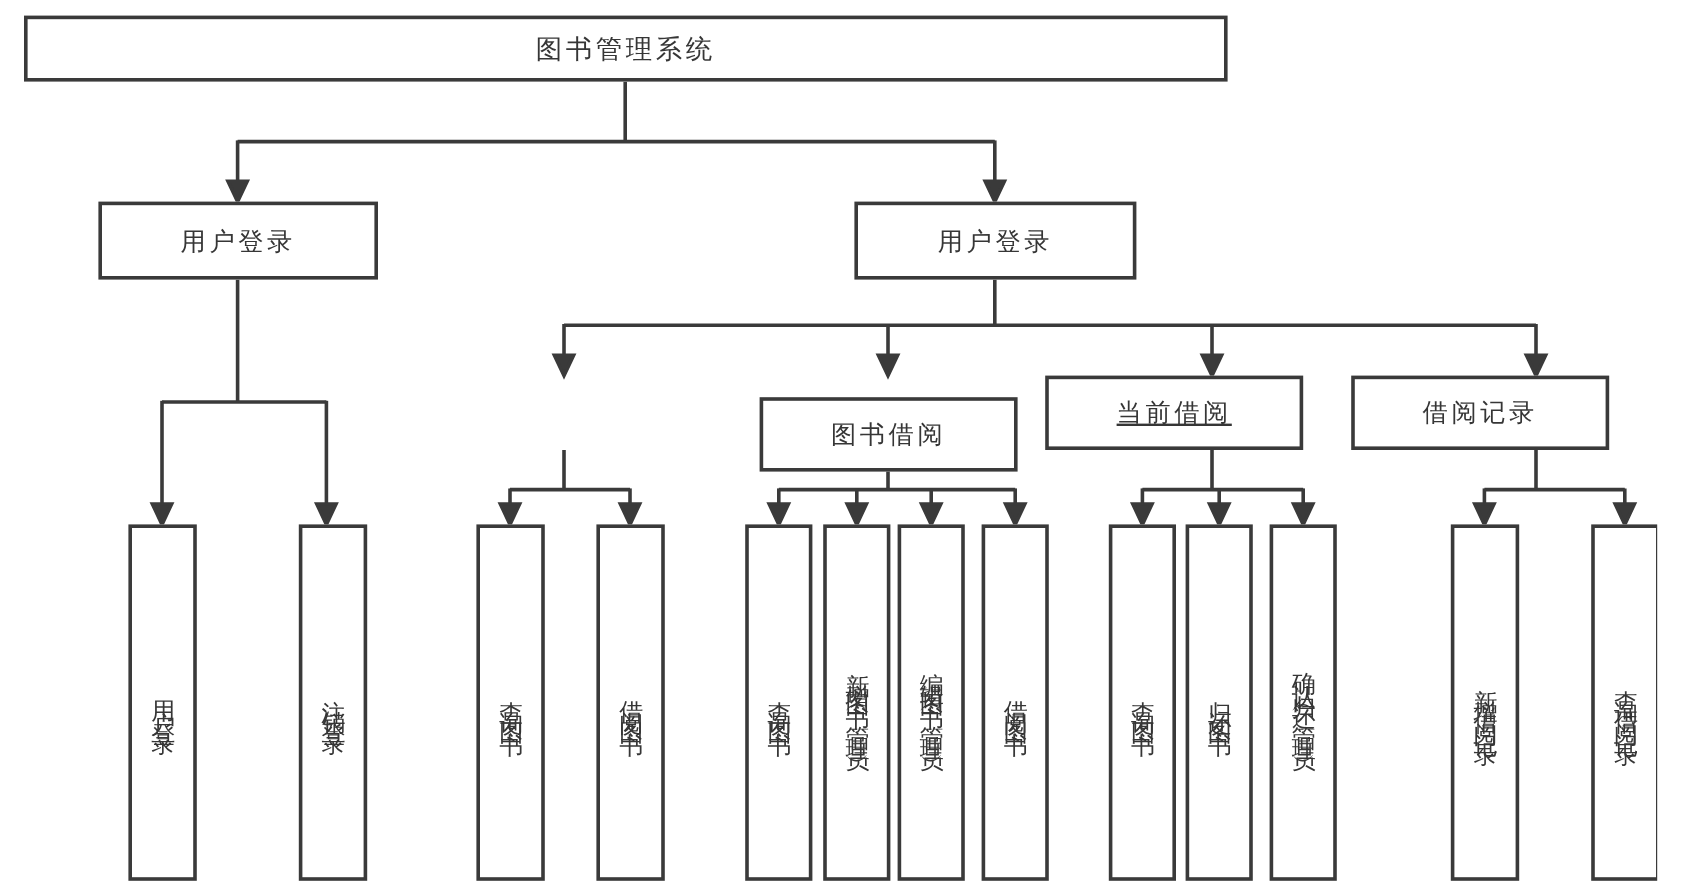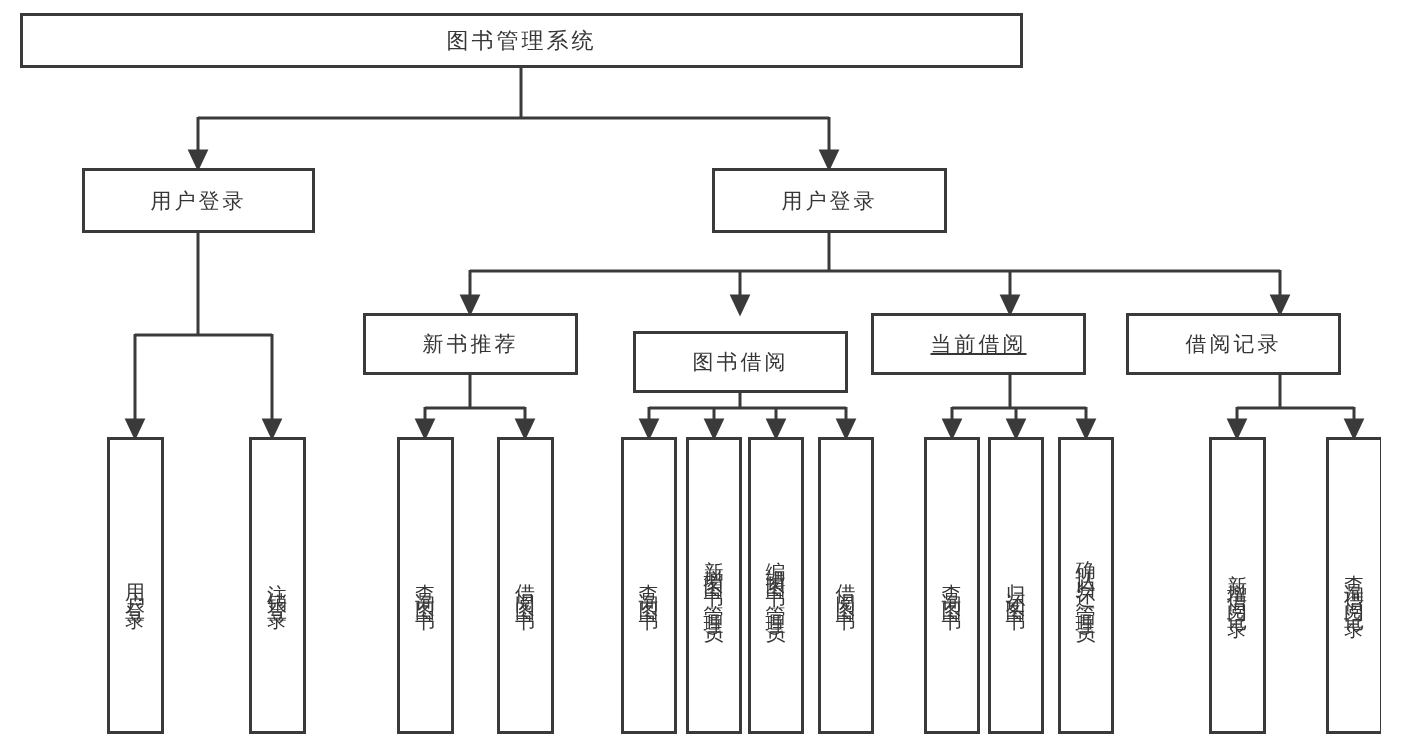--- a/index.html
+++ b/index.html
@@ -132,23 +132,20 @@
     <span>图书管理系统</span>
   </div>
 
   <div class="box h-label" style="left:82px;top:168px;width:233px;height:65px;">
     <span>用户登录</span>
   </div>
   <div class="box h-label" style="left:712px;top:168px;width:235px;height:65px;">
     <span>用户登录</span>
   </div>
 
-  <div class="box h-label" style="left:363px;top:313px;width:215px;height:62px;">
-    <span>新书推荐</span>
-  </div>
   <div class="box h-label" style="left:633px;top:313px;width:215px;height:62px;margin-top:18px;">
     <span>图书借阅</span>
   </div>
   <div class="box h-label" style="left:871px;top:313px;width:215px;height:62px;text-decoration:underline;">
     <span>当前借阅</span>
   </div>
   <div class="box h-label" style="left:1126px;top:313px;width:215px;height:62px;">
     <span>借阅记录</span>
   </div>
 

